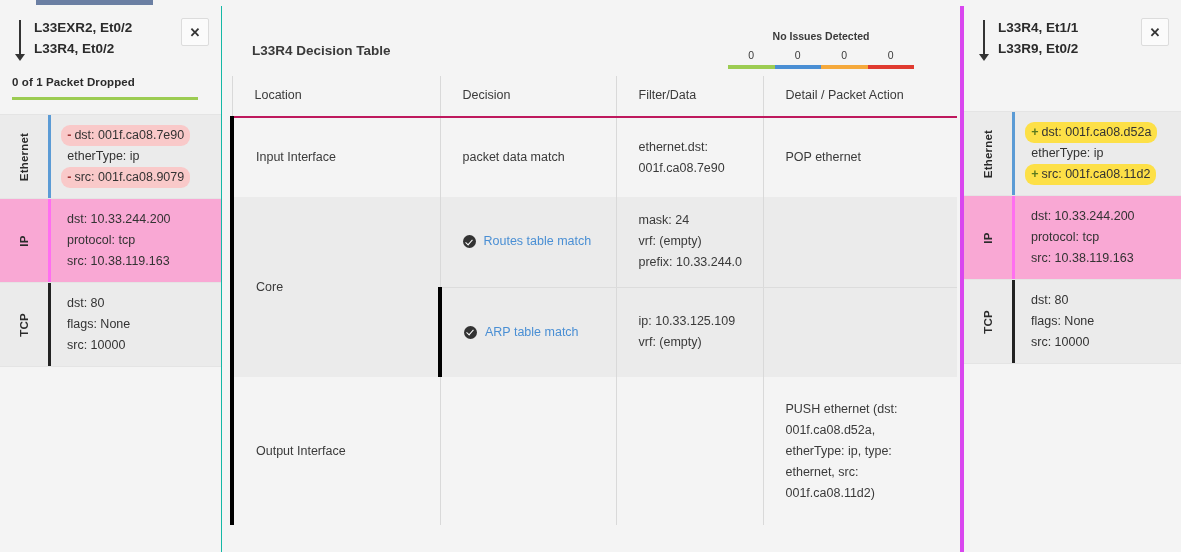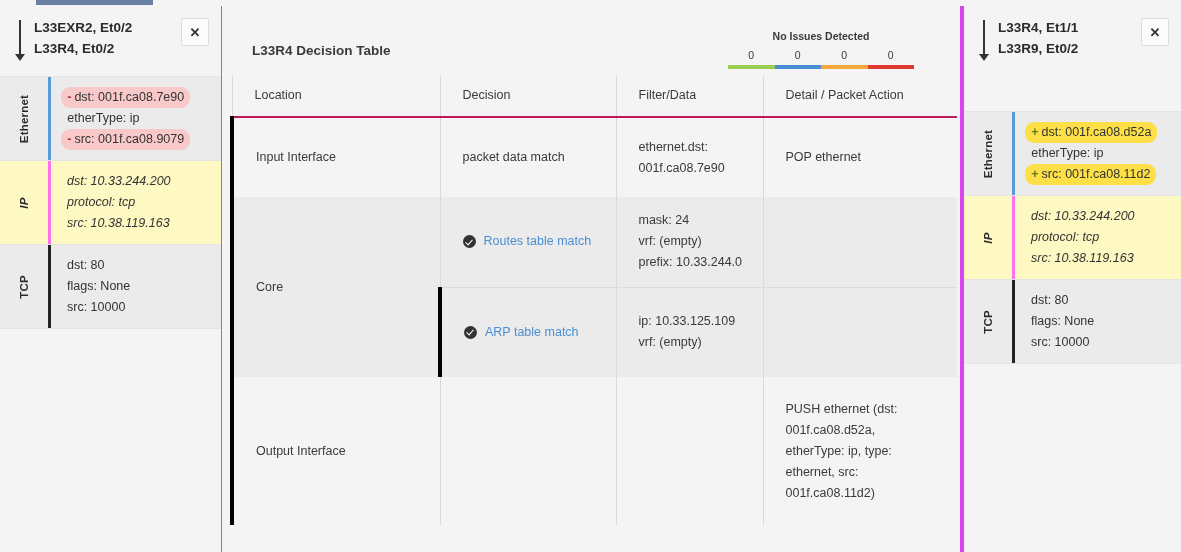--- a/index.html
+++ b/index.html
@@ -149,21 +149,21 @@
     border-top: 1px solid #e4e4e4;
   }
   .layer-row {
     display: flex;
     align-items: stretch;
     border-bottom: 1px solid #e4e4e4;
     min-height: 68px;
     box-sizing: border-box;
   }
   .layer-row.shade-a { background: #ebebeb; }
-  .layer-row.shade-b { background: #fef9c3; font-style: italic; }
+  .layer-row.shade-b { background: #f9a8d4; }
 
   .layer-name {
     flex: 0 0 48px;
     display: flex;
     align-items: center;
     justify-content: center;
     position: relative;
   }
   .layer-name span {
     transform: rotate(-90deg);
@@ -344,20 +344,24 @@
         <div class="shaft"></div>
           <div class="head"></div>
       </div>
       <div class="side-header-titles">
         <div class="side-title">L33EXR2, Et0/2</div>
         <div class="side-title">L33R4, Et0/2</div>
       </div>
       <div class="close-btn">✕</div>
     </div>
 
+    <div class="dropped-wrap">
+      <div class="dropped-label">0 of 1 Packet Dropped</div>
+      <div class="dropped-bar"></div>
+    </div>
 
     <div class="layers" id="left-layers">
         <div class="layer-row shade-a">
           <div class="layer-name">
             <span>Ethernet</span>
           </div>
           <div class="layer-accent" style="background: rgb(91, 155, 213);"></div>
           <div class="layer-fields">
             <div class="field removed"><span class="sign">-</span>dst: 001f.ca08.7e90</div>
             <div class="field plain">etherType: ip</div>

